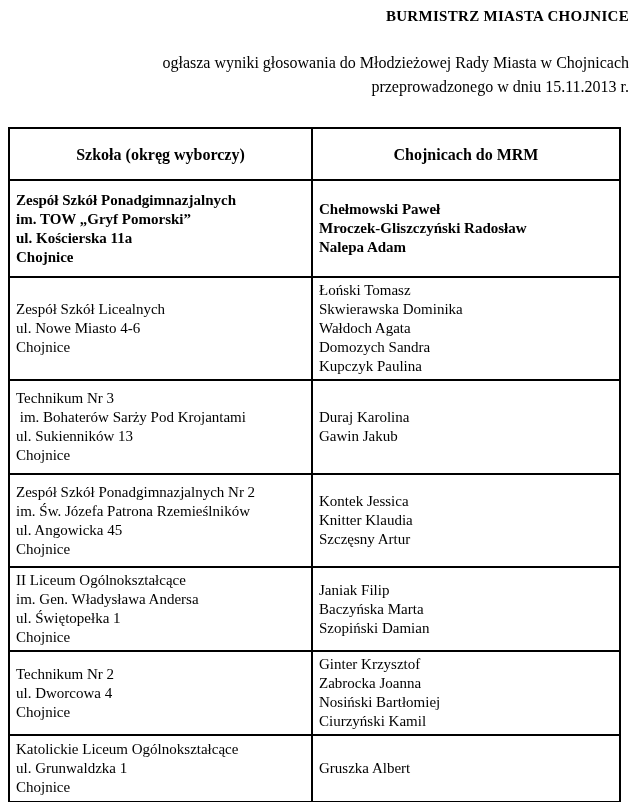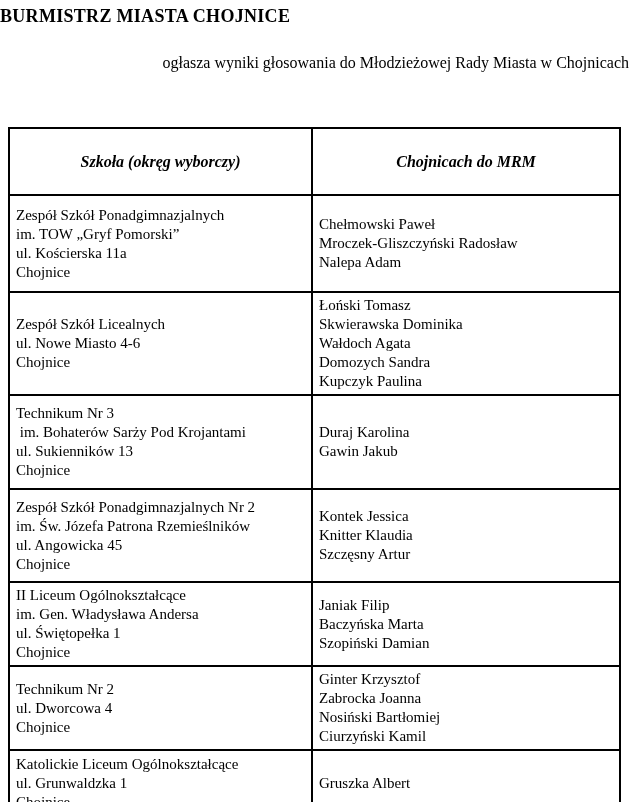--- a/index.html
+++ b/index.html
@@ -9,22 +9,22 @@
   }
   body {
     width: 629px;
     height: 802px;
     font-family: "Liberation Serif", "DejaVu Serif", serif;
     color: #000000;
     overflow: hidden;
   }
   .doc-title {
     margin-top: 6px;
-    text-align: left;
-    font-size: 18px;
+    text-align: right;
+    font-size: 15px;
     font-weight: bold;
     letter-spacing: 0.3px;
     line-height: 20px;
   }
   .doc-subtitle {
     margin-top: 25px;
     text-align: right;
     font-size: 16px;
     line-height: 24px;
   }
@@ -50,36 +50,37 @@
     font-weight: bold;
     text-align: center;
   }
   table.results col.c-school  { width: 303px; }
   table.results col.c-cand    { width: 308px; }
   table.results td {
     white-space: pre-wrap;
     text-align: left;
   }
   
-  tr.hdr    { height: 67px; font-style: italic; }
-  tr.r0     { height: 97px; }
+  tr.hdr    { height: 52px; }
+  tr.r0     { height: 97px; font-weight: bold; }
   tr.r1     { height: 86px; }
   tr.r2     { height: 94px; }
   tr.r3     { height: 93px; padding-left: 32px; }
   tr.r4     { height: 74px; }
   tr.r5     { height: 78px; }
   tr.r6     { height: 67px; }
 </style>
 </head>
 <body>
 
 <div class="doc-title">BURMISTRZ MIASTA CHOJNICE</div>
 
 <div class="doc-subtitle">
   <div>ogłasza wyniki głosowania do Młodzieżowej Rady Miasta w Chojnicach</div>
+  <div>przeprowadzonego w dniu 15.11.2013 r.</div>
 </div>
 
 <table class="results">
   <colgroup>
     <col class="c-school">
     <col class="c-cand">
   </colgroup>
   <thead>
     <tr class="hdr">
       <th>Szkoła (okręg wyborczy)</th>

